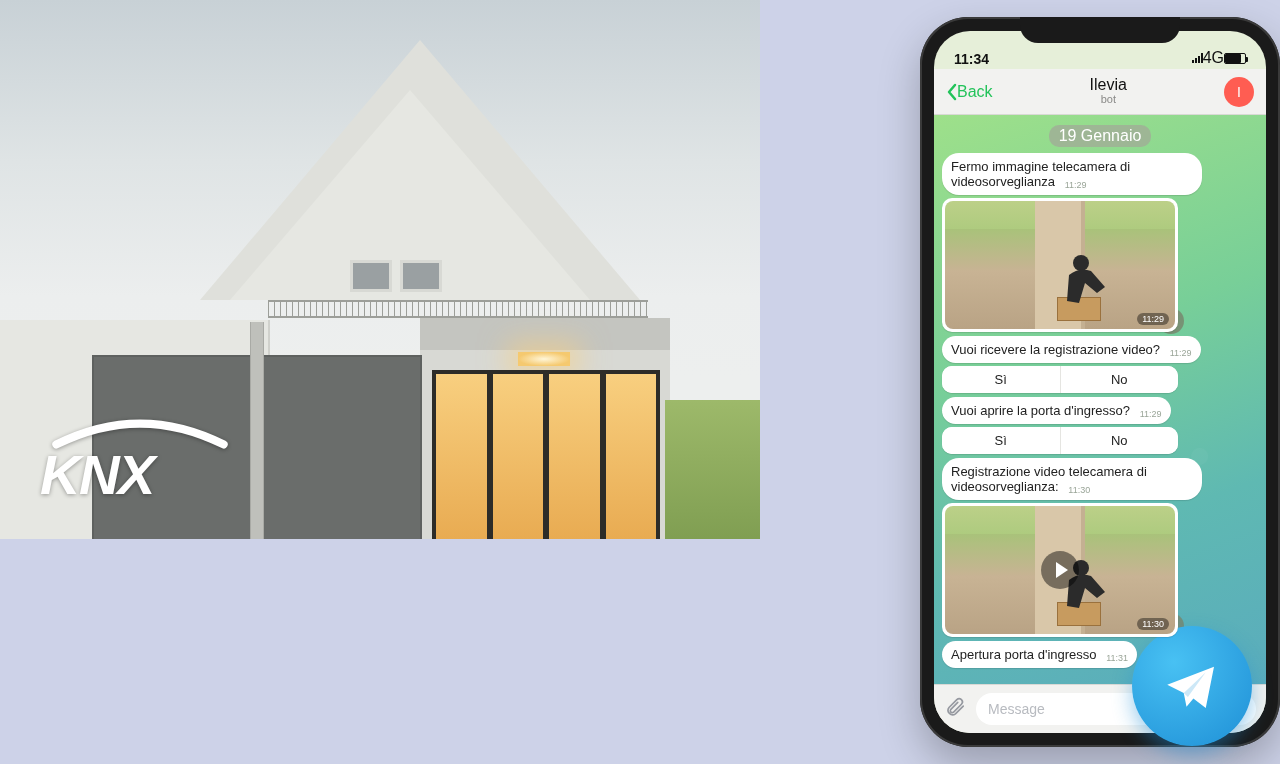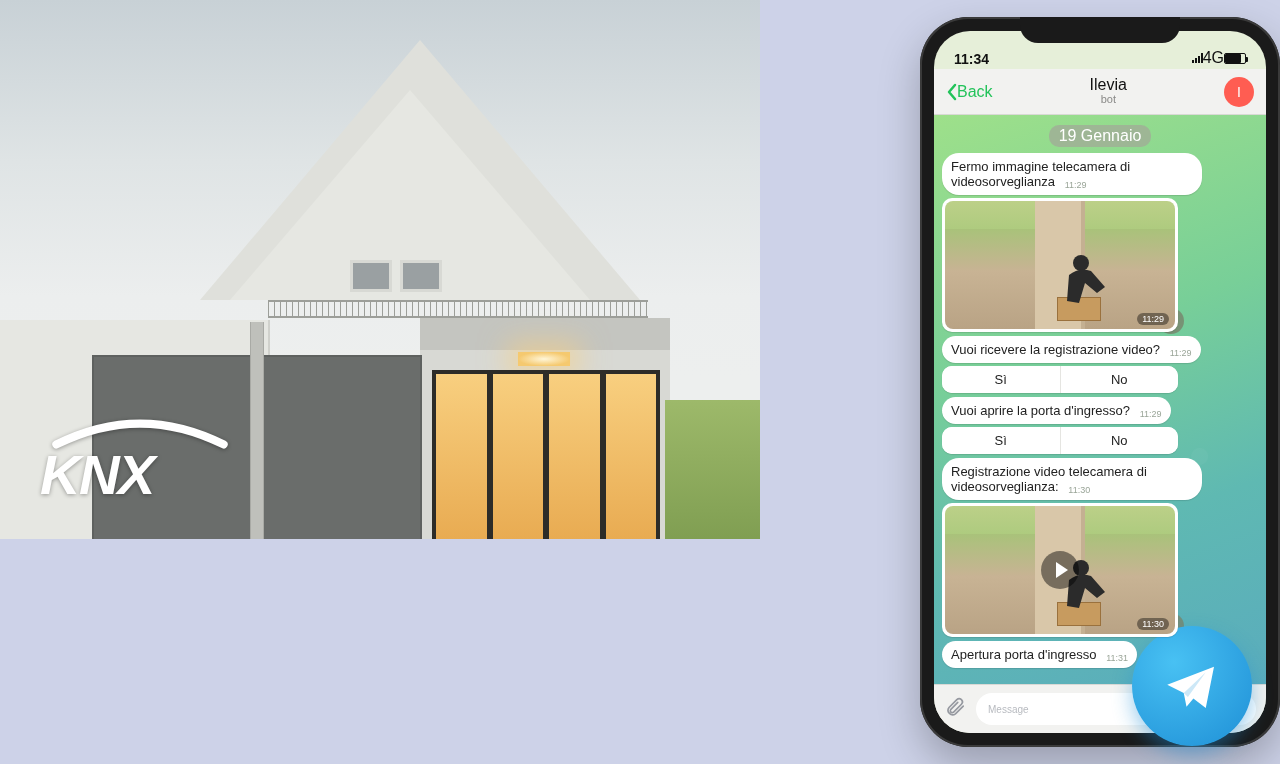--- a/index.html
+++ b/index.html
@@ -267,21 +267,21 @@
   cursor:pointer;
 }
 .btn-row button:first-child{ border-right:1px solid #e5e5e1;}
 .chat-input-bar{
   background:#f2f2f0; border-top:1px solid #d9d9d5;
   padding:8px 10px; display:flex; align-items:center; gap:10px;
 }
 .attach{ color:#9699a0;}
 .msg-input{
   flex:1; background:#fff; border-radius:16px; height:32px;
-  display:flex; align-items:center; padding:0 12px; color:#b8bbc0; font-size:10px;
+  display:flex; align-items:center; padding:0 12px; color:#b8bbc0; font-size:14px;
 }
 .telegram-badge{
   position:absolute; right:28px; bottom:18px;
   width:120px; height:120px; border-radius:50%;
   background: radial-gradient(circle at 35% 30%, #48c1f3, #1e8fd6);
   display:flex; align-items:center; justify-content:center;
   box-shadow: 0 8px 20px rgba(30,143,214,0.45);
 }
 .telegram-badge svg{ width:66px; height:66px;}
 </style>

